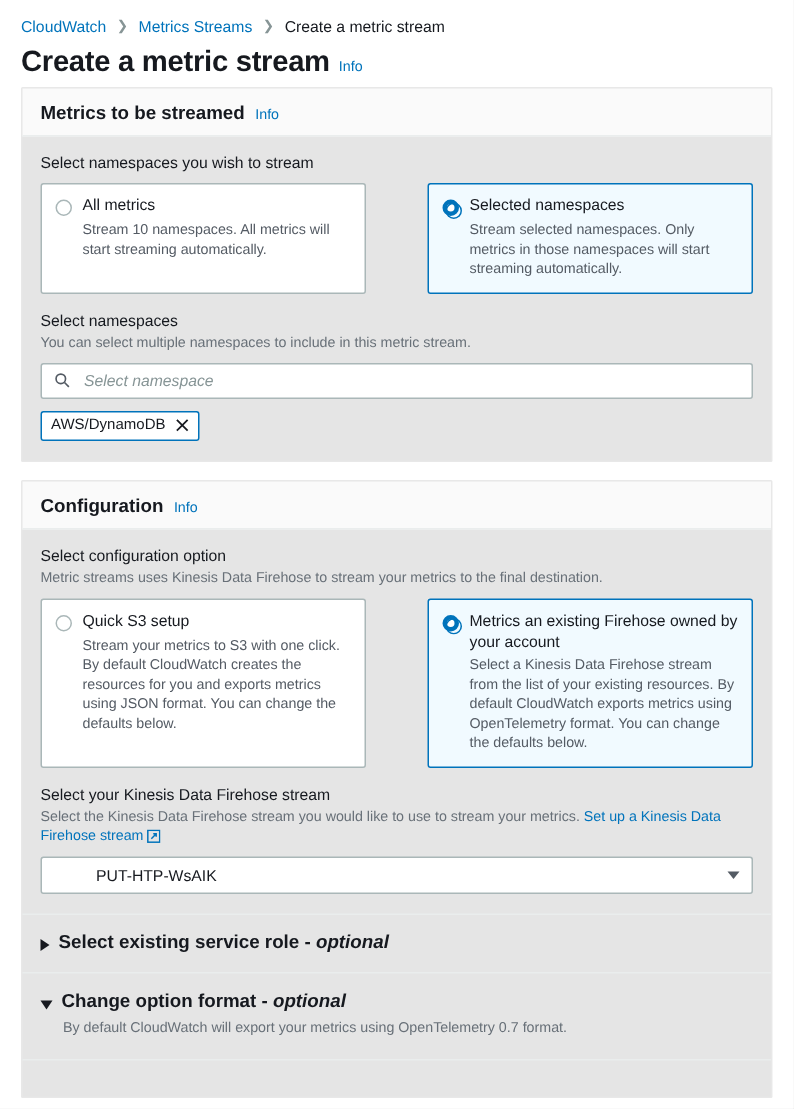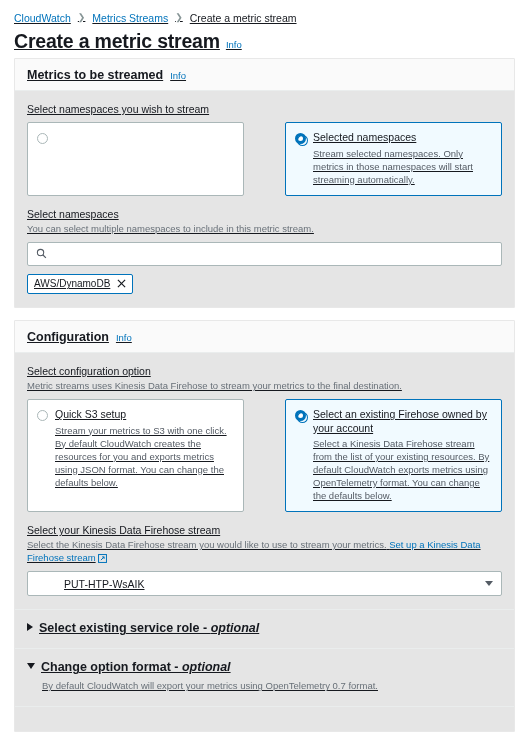--- a/index.html
+++ b/index.html
@@ -4,21 +4,21 @@
 <style>
   * { box-sizing: border-box; }
   html, body {
     margin: 0; padding: 0;
     width: 529px; height: 739px;
     background: #ffffff;
     font-family: "Liberation Sans", sans-serif;
     color: #16191f;
     overflow: hidden;
   }
-  .page { width: 529px; height: 571px; position: relative; text-decoration: underline; }
+  .page { width: 529px; height: 571px; position: relative; }
 
   
   .breadcrumb {
     display: flex; align-items: center;
     padding: 9px 0 0 14px;
     font-size: 10.5px;
     height: 26px;
   }
   .bc-link { color: #0073bb; cursor: pointer; white-space: nowrap; }
   .bc-current { color: #16191f; white-space: nowrap; }
@@ -179,21 +179,21 @@
   .select-value { font-size: 10.5px; color: #16191f; padding-left: 27px; }
   .caret {
     width: 0; height: 0;
     border-left: 4px solid transparent;
     border-right: 4px solid transparent;
     border-top: 5px solid #545b64;
   }
 
   
   .expand-head {
-    display: flex; align-items: center; gap: 6px;
+    display: flex; align-items: flex-end; gap: 6px;
     cursor: pointer;
   }
   .tri {
     width: 0; height: 0; flex: 0 0 auto;
     position: relative; top: -1px;
   }
   .tri.right {
     border-top: 4px solid transparent;
     border-bottom: 4px solid transparent;
     border-left: 6px solid #16191f;
@@ -238,40 +238,45 @@
       <span class="card-title">Metrics to be streamed</span>
       <span class="info-link">Info</span>
     </div>
     <div class="card-body">
 
       <div class="field-label" style="margin-bottom:6px;">Select namespaces you wish to stream</div>
 
       <div class="tile-row">
         <div class="tile">
           <span class="radio"></span>
+          <span class="tile-text">
+            <span class="tile-title" style="display:block;">All metrics</span>
+            <span class="tile-desc" style="display:block;">Stream 10 namespaces. All metrics will start streaming automatically.</span>
+          </span>
         </div>
         <div class="tile selected">
           <span class="radio checked"></span>
           <span class="tile-text">
             <span class="tile-title" style="display:block;">Selected namespaces</span>
             <span class="tile-desc" style="display:block;">Stream selected namespaces. Only metrics in those namespaces will start streaming automatically.</span>
           </span>
         </div>
       </div>
 
       <div class="field-label" style="margin-top:11px;">Select namespaces</div>
       <div class="field-desc">You can select multiple namespaces to include in this metric stream.</div>
 
       <div class="search-box">
         <span class="search-icon">
           <svg viewBox="0 0 16 16" width="11" height="11">
             <circle cx="6.6" cy="6.6" r="4.6" fill="none" stroke="#545b64" stroke-width="1.6"></circle>
             <line x1="10.2" y1="10.2" x2="14.4" y2="14.4" stroke="#545b64" stroke-width="1.6"></line>
           </svg>
         </span>
+        <input type="text" placeholder="Select namespace" style="">
       </div>
 
       <div class="token-row">
         <span class="token">
           <span>AWS/DynamoDB</span>
           <span class="token-x">
             <svg viewBox="0 0 10 10" width="9" height="9">
               <line x1="1" y1="1" x2="9" y2="9" stroke="#16191f" stroke-width="1.3"></line>
               <line x1="9" y1="1" x2="1" y2="9" stroke="#16191f" stroke-width="1.3"></line>
             </svg>
@@ -296,21 +301,21 @@
         <div class="tile">
           <span class="radio"></span>
           <span class="tile-text">
             <span class="tile-title" style="display:block;">Quick S3 setup</span>
             <span class="tile-desc" style="display:block;">Stream your metrics to S3 with one click. By default CloudWatch creates the resources for you and exports metrics using JSON format. You can change the defaults below.</span>
           </span>
         </div>
         <div class="tile selected">
           <span class="radio checked"></span>
           <span class="tile-text">
-            <span class="tile-title" style="display:block;">Select an existing Firehose owned by your account</span>
+            <span class="tile-title" style="display:block;">Metrics an existing Firehose owned by your account</span>
             <span class="tile-desc" style="display:block;">Select a Kinesis Data Firehose stream from the list of your existing resources. By default CloudWatch exports metrics using OpenTelemetry format. You can change the defaults below.</span>
           </span>
         </div>
       </div>
 
       <div class="field-label" style="margin-top:11px;">Select your Kinesis Data Firehose stream</div>
       <div class="field-desc">
         <span>Select the Kinesis Data Firehose stream you would like to use to stream your metrics.</span>
         <span class="inline-link">Set up a Kinesis Data Firehose stream</span><span class="ext-icon"><svg viewBox="0 0 10 10" width="9" height="9">
               <rect x="0.6" y="0.6" width="8.8" height="8.8" fill="none" stroke="#0073bb" stroke-width="1.1"></rect>

